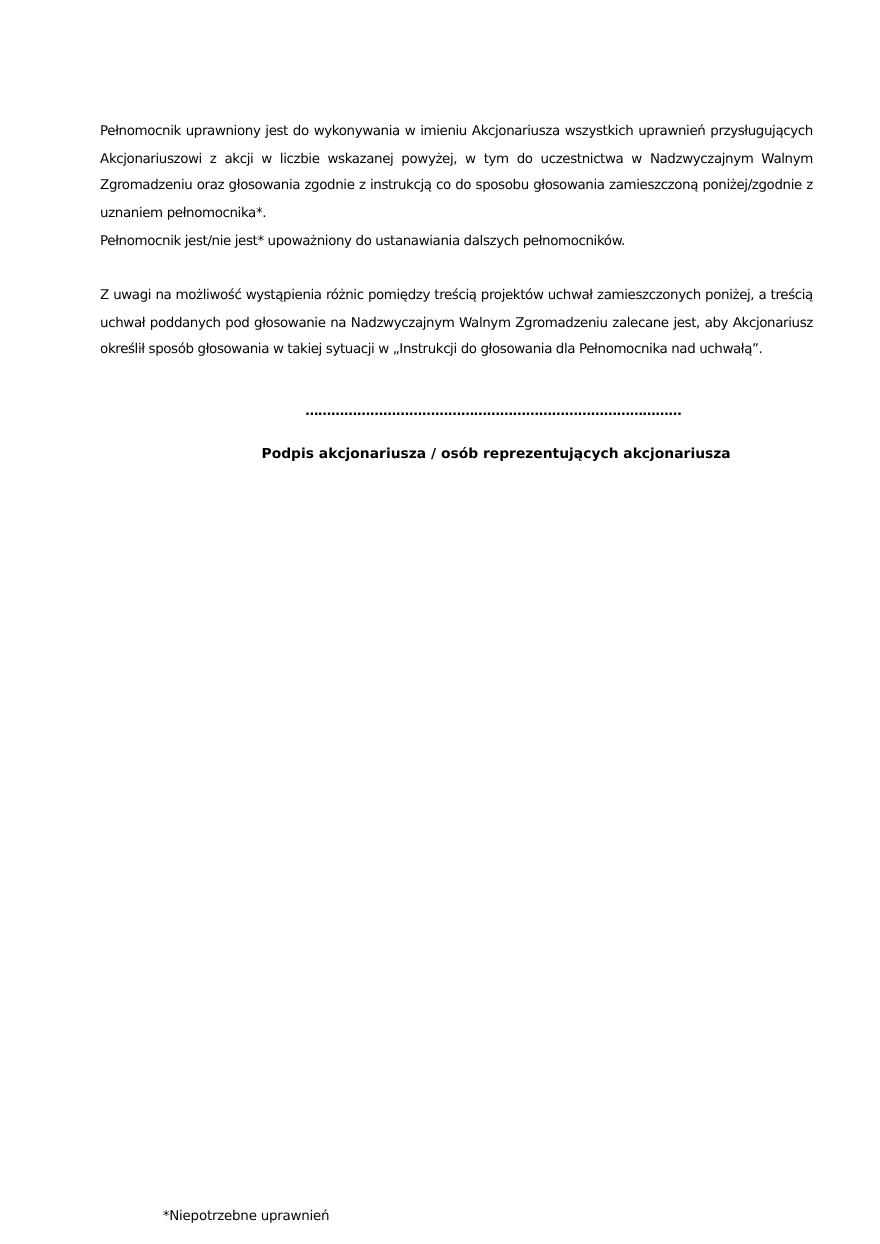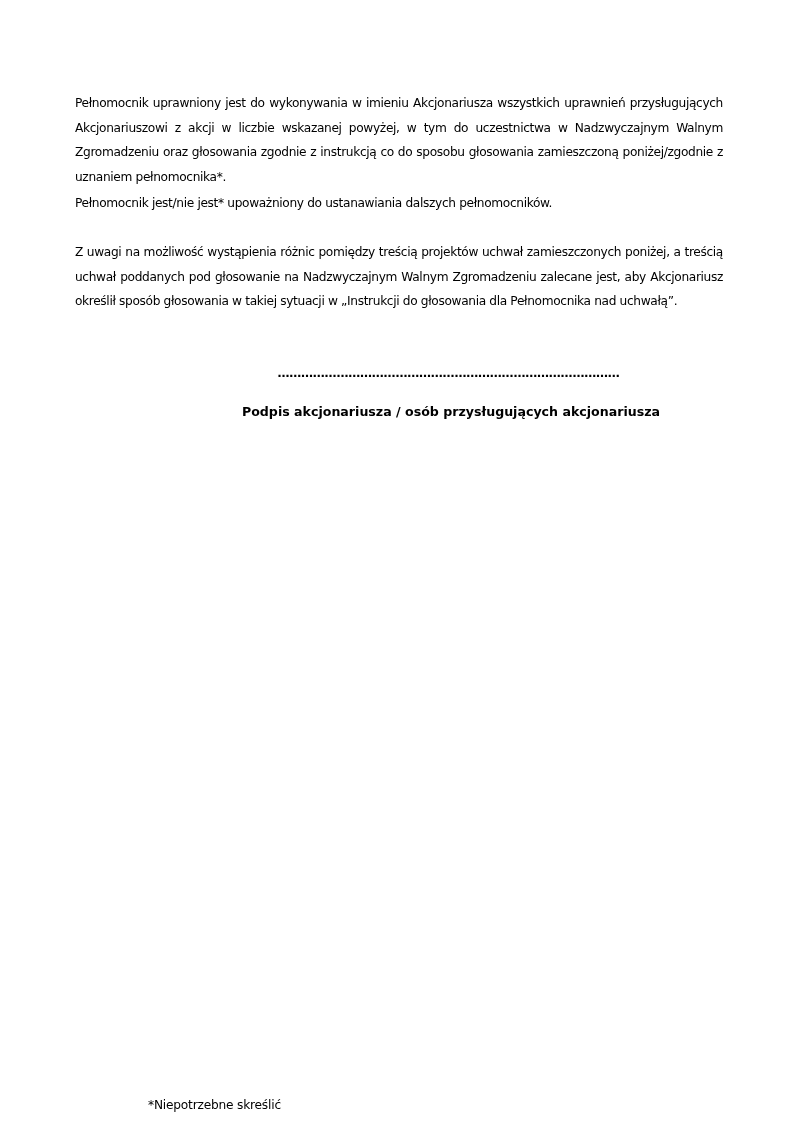--- a/index.html
+++ b/index.html
@@ -1,32 +1,32 @@
 <!DOCTYPE html>
 <html><head>
   <meta charset="utf-8">
   <style>
     html, body { margin: 0; padding: 0; background: #ffffff; }
     body { width: 800px; height: 1131px; position: relative; overflow: hidden;
            font-family: "DejaVu Sans", sans-serif; color: #000; }
     .para { position: absolute; left: 75px; width: 648px; font-size: 12.2px;
-            line-height: 24.5px; text-align: justify; letter-spacing: -0.35px; margin: 0; }
+            line-height: 24.5px; text-align: justify; letter-spacing: -0.35px; margin: 16px; }
     .p1 { top: 91px; }
     .p2 { top: 191px; }
     .p3 { top: 240px; }
     .last-left { text-align-last: left; }
     .dots { position: absolute; top: 366px; left: 276px; width: 345px; text-align: center;
             font-size: 12px; font-weight: bold; letter-spacing: -0.2px; white-space: nowrap; overflow: hidden; }
     .sig { position: absolute; top: 404px; left: 236px; width: 430px; text-align: center;
            font-size: 12.6px; font-weight: bold; white-space: nowrap; }
     .footnote { position: absolute; top: 1098px; left: 148px; font-size: 12.2px; letter-spacing: -0.2px; }
   </style>
 </head>
 <body>
 
 <p class="para p1 last-left">Pełnomocnik uprawniony jest do wykonywania w imieniu Akcjonariusza wszystkich uprawnień przysługujących Akcjonariuszowi z akcji w liczbie wskazanej powyżej, w tym do uczestnictwa w Nadzwyczajnym Walnym Zgromadzeniu oraz głosowania zgodnie z instrukcją co do sposobu głosowania zamieszczoną poniżej/zgodnie z uznaniem pełnomocnika*.</p>
 <p class="para p2 last-left">Pełnomocnik jest/nie jest* upoważniony do ustanawiania dalszych pełnomocników.</p>
 <p class="para p3 last-left">Z uwagi na możliwość wystąpienia różnic pomiędzy treścią projektów uchwał zamieszczonych poniżej, a treścią uchwał poddanych pod głosowanie na Nadzwyczajnym Walnym Zgromadzeniu zalecane jest, aby Akcjonariusz określił sposób głosowania w takiej sytuacji w „Instrukcji do głosowania dla Pełnomocnika nad uchwałą”.</p>
 
 <div class="dots">……………………………………………………………………………</div>
-<div class="sig">Podpis akcjonariusza / osób przysługujących akcjonariusza</div>
+<div class="sig">Podpis akcjonariusza / osób reprezentujących akcjonariusza</div>
 
-<div class="footnote">*Niepotrzebne skreślić</div>
+<div class="footnote">*Niepotrzebne uprawnień</div>
 
 </body></html>

